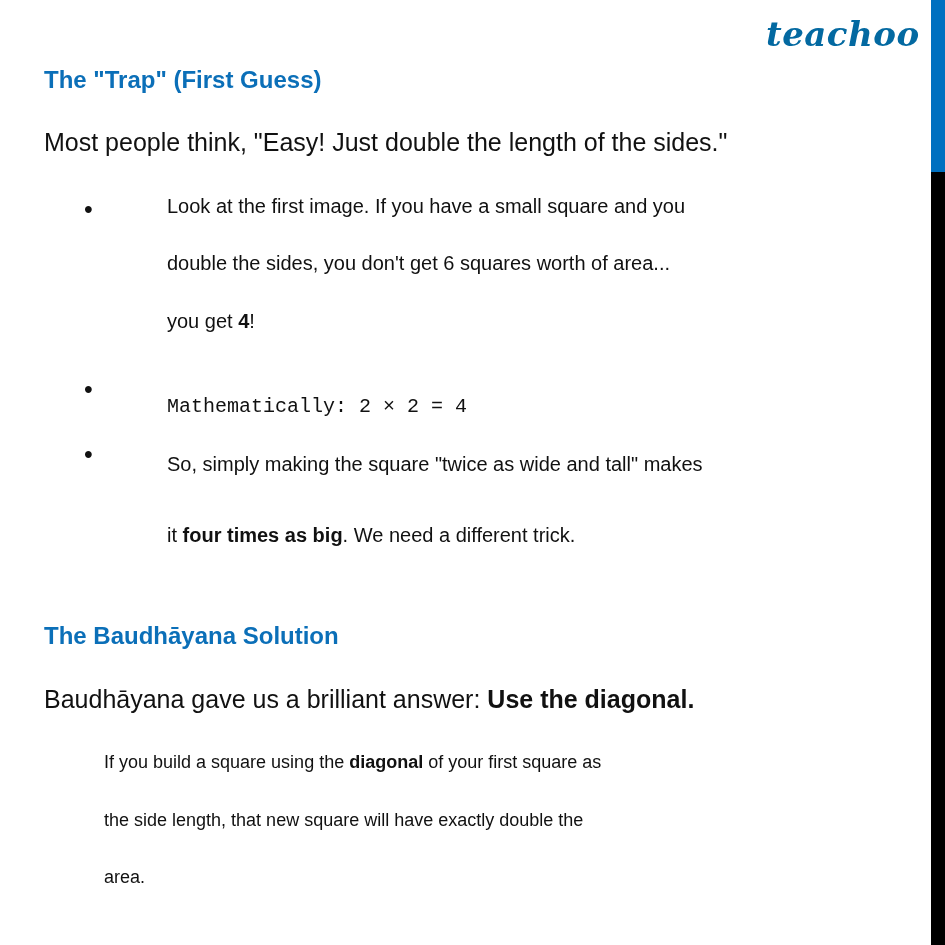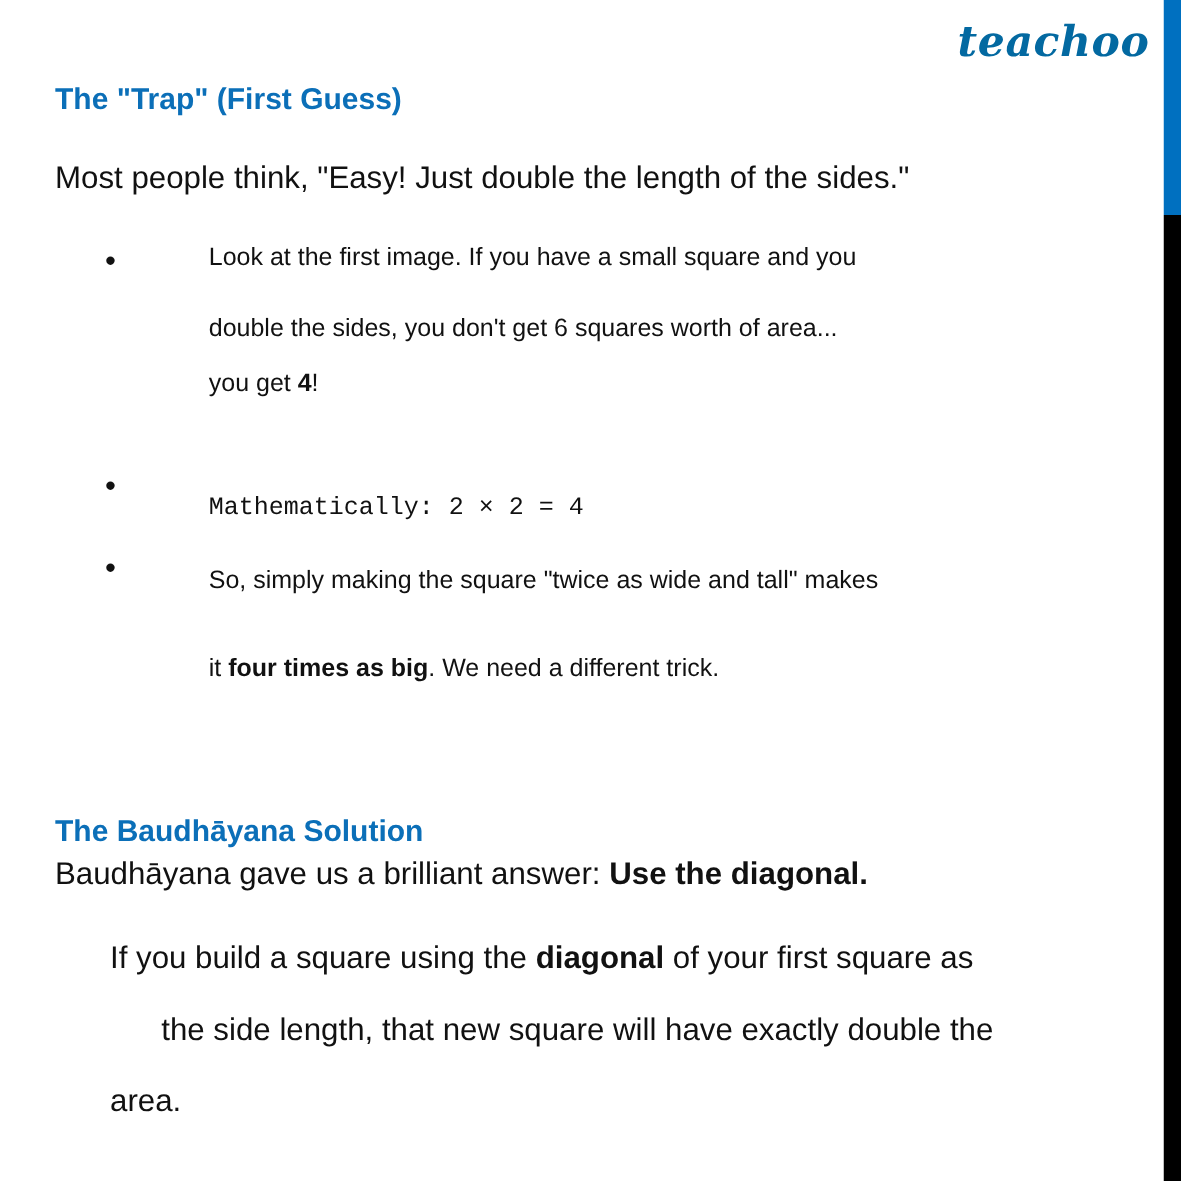--- a/index.html
+++ b/index.html
@@ -15,52 +15,52 @@
     position: absolute; left: 766px; top: 14px;
     font-family: "DejaVu Serif", serif; font-style: italic; font-weight: bold;
     font-size: 34px; letter-spacing: 0.5px; color: #0369a1;
   }
   .heading {
     position: absolute; left: 44px; font-weight: bold; color: #0B6FB8; font-size: 24px;
   }
   .para { position: absolute; left: 44px; font-size: 25px; white-space: nowrap; }
   .bullet-line { position: absolute; left: 119px; font-size: 20px; white-space: nowrap; margin-left: 48px; }
   .bullet-dot { position: absolute; left: 84px; font-size: 25px; }
-  .indent-line { position: absolute; left: 88px; font-size: 25px; white-space: nowrap; }
+  .indent-line { position: absolute; left: 104px; font-size: 18px; white-space: nowrap; }
   b { font-weight: bold; }
 </style>
 </head>
 <body>
 
 <div class="side-bar-blue"></div>
 <div class="side-bar-black"></div>
 
 <div class="logo">teachoo</div>
 
 <div class="heading" style="top:66px;">The "Trap" (First Guess)</div>
 <div class="para" style="top:128px;">Most people think, "Easy! Just double the length of the sides."</div>
 
 <div>
   <div>
     <span class="bullet-dot" style="top:195px;">•</span>
     <div class="bullet-line" style="top:195px;">Look at the first image. If you have a small square and you</div>
     <div class="bullet-line" style="top:252px;">double the sides, you don't get 6 squares worth of area...</div>
-    <div class="bullet-line" style="top:296px;"><span>you get </span><b>4</b><span>!</span></div>
+    <div class="bullet-line" style="top:310px;"><span>you get </span><b>4</b><span>!</span></div>
   </div>
   <div>
     <span class="bullet-dot" style="top:375px;">•</span>
     <div class="bullet-line" style="top:395px;font-family:Liberation Mono, monospace;">Mathematically: 2 × 2 = 4</div>
   </div>
   <div>
     <span class="bullet-dot" style="top:440px;">•</span>
     <div class="bullet-line" style="top:453px;">So, simply making the square "twice as wide and tall" makes</div>
     <div class="bullet-line" style="top:524px;"><span>it </span><b>four times as big</b><span>. We need a different trick.</span></div>
   </div>
 </div>
 
-<div class="heading" style="top:652px;">The Baudhāyana Solution</div>
+<div class="heading" style="top:622px;">The Baudhāyana Solution</div>
 <div class="para" style="top:685px;"><span>Baudhāyana gave us a brilliant answer: </span><b>Use the diagonal.</b></div>
 
 <div>
   <div class="indent-line" style="top:752px;"><span>If you build a square using the </span><b>diagonal</b><span> of your first square as</span></div>
-  <div class="indent-line" style="top:810px;margin-left:41px;">the side length, that new square will have exactly double the</div>
+  <div class="indent-line" style="top:810px;">the side length, that new square will have exactly double the</div>
   <div class="indent-line" style="top:867px;">area.</div>
 </div>
 
 </body></html>

